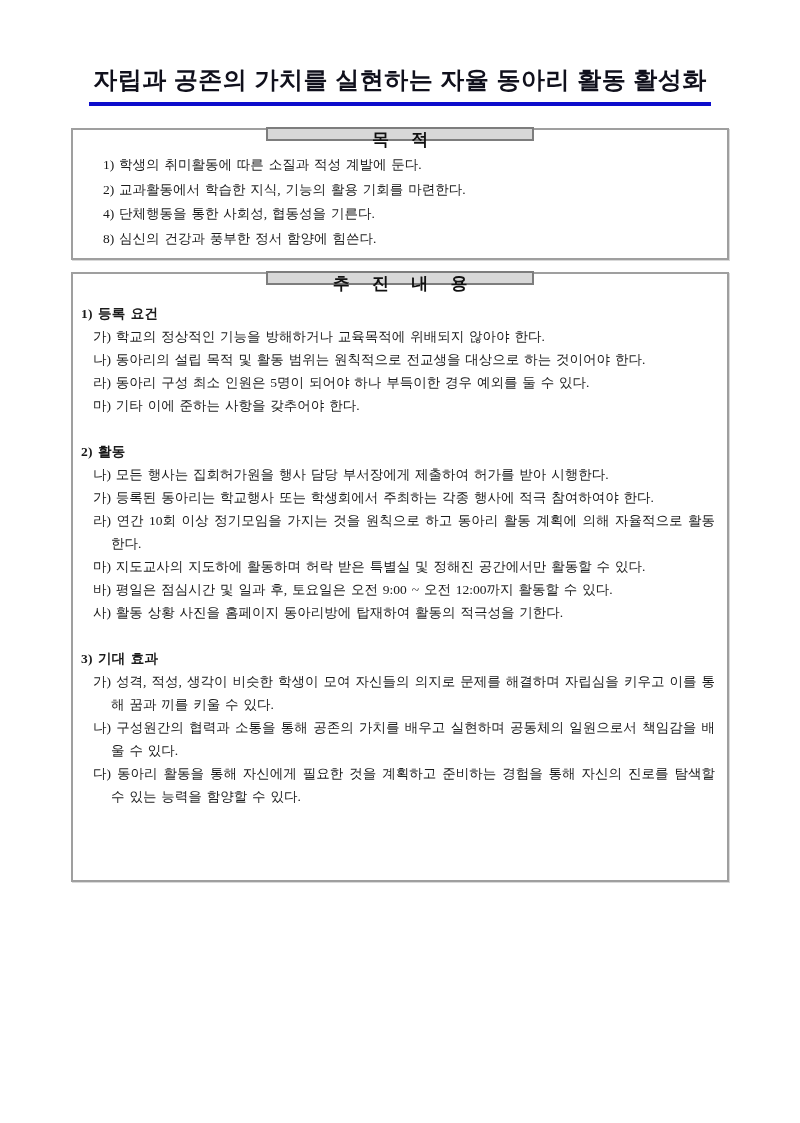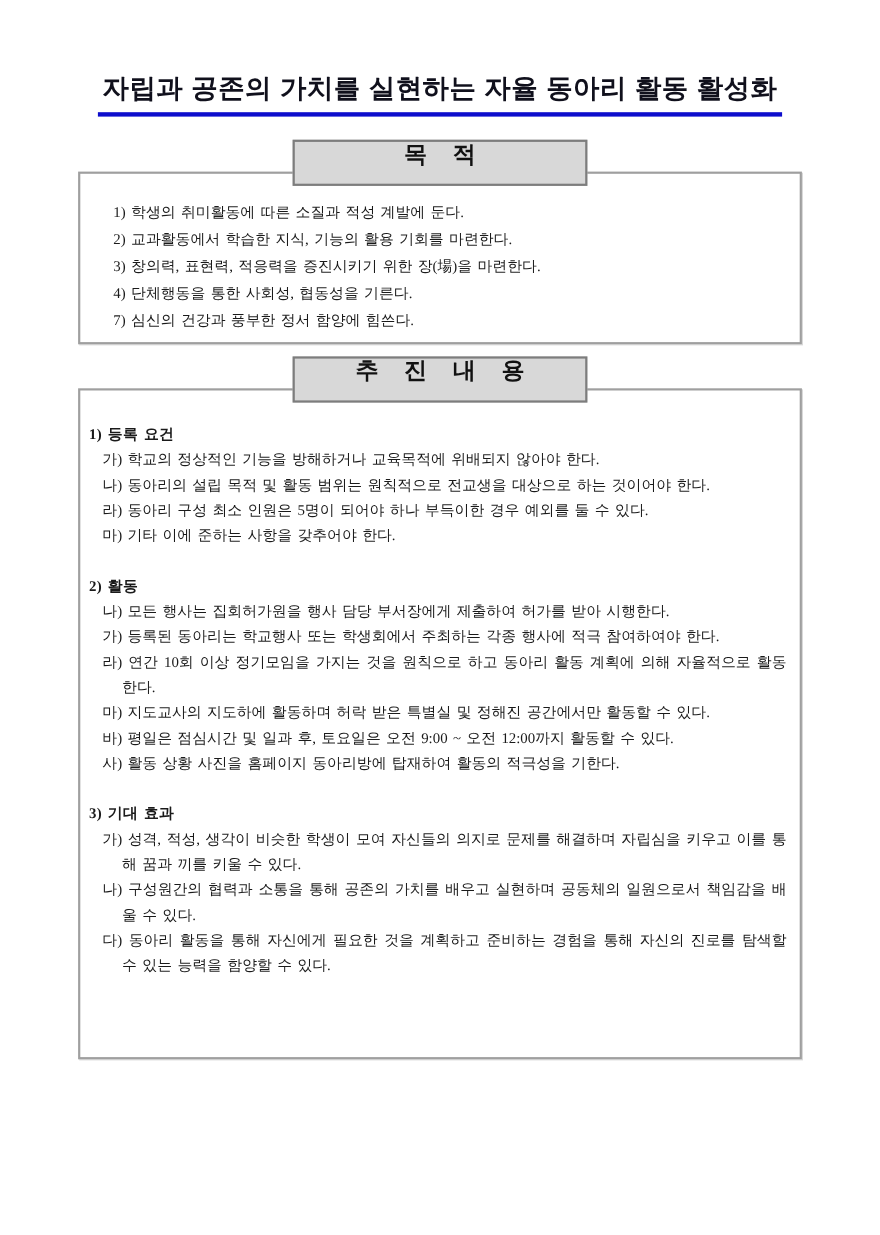--- a/index.html
+++ b/index.html
@@ -37,28 +37,28 @@
     margin: 0 auto;
   }
   .panel { position: relative; }
   .panel-purpose { margin-top: 21px; }
   .panel-details { margin-top: 11px; }
   .panel-header {
     position: relative;
     z-index: 2;
     box-sizing: border-box;
     width: 268px;
-    height: 42px;
+    height: 14px;
     line-height: 22px;
     margin: 0 auto -13px auto;
     background: #d8d8d8;
     border: 2px solid #7d7d7d;
     text-align: center;
     font-family: "Liberation Serif", "DejaVu Serif", serif;
-    font-size: 21px;
+    font-size: 17px;
     font-weight: bold;
     color: #111111;
     letter-spacing: 9px;
     text-indent: 9px;
   }
   .panel-body {
     position: relative;
     z-index: 1;
     box-sizing: border-box;
     border: 2px solid #9f9f9f;
@@ -102,23 +102,22 @@
     <h1 class="doc-title">자립과 공존의 가치를 실현하는 자율 동아리 활동 활성화</h1>
   </div>
 
   <div class="content">
 
     <section class="panel panel-purpose">
       <div class="panel-header">목 적</div>
       <div class="panel-body purpose-body">
         <p class="obj-item">1) 학생의 취미활동에 따른 소질과 적성 계발에 둔다.</p>
         <p class="obj-item">2) 교과활동에서 학습한 지식, 기능의 활용 기회를 마련한다.</p>
-        <p class="obj-item">3) 창의력, 표현력, 적응력을 증진시키기 위한 장(場)을 마련한다.</p>
         <p class="obj-item">4) 단체행동을 통한 사회성, 협동성을 기른다.</p>
-        <p class="obj-item">7) 심신의 건강과 풍부한 정서 함양에 힘쓴다.</p>
+        <p class="obj-item">8) 심신의 건강과 풍부한 정서 함양에 힘쓴다.</p>
       </div>
     </section>
 
     <section class="panel panel-details">
       <div class="panel-header">추 진 내 용</div>
       <div class="panel-body details-body">
 
         <div class="subsection">
           <h2 class="sub-heading">1) 등록 요건</h2>
           <p class="sub-item">가) 학교의 정상적인 기능을 방해하거나 교육목적에 위배되지 않아야 한다.</p>

